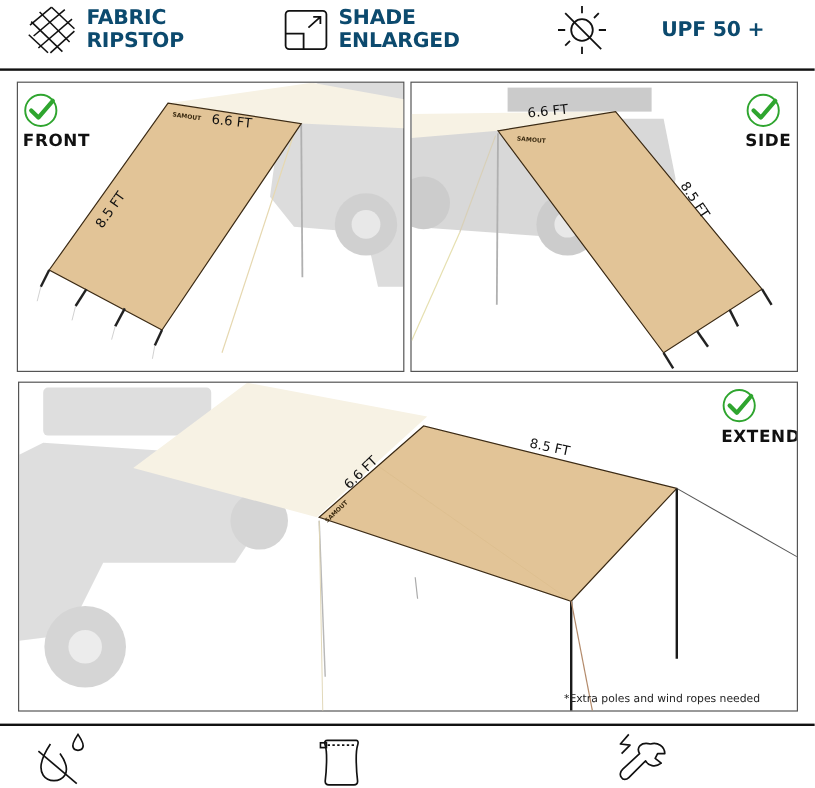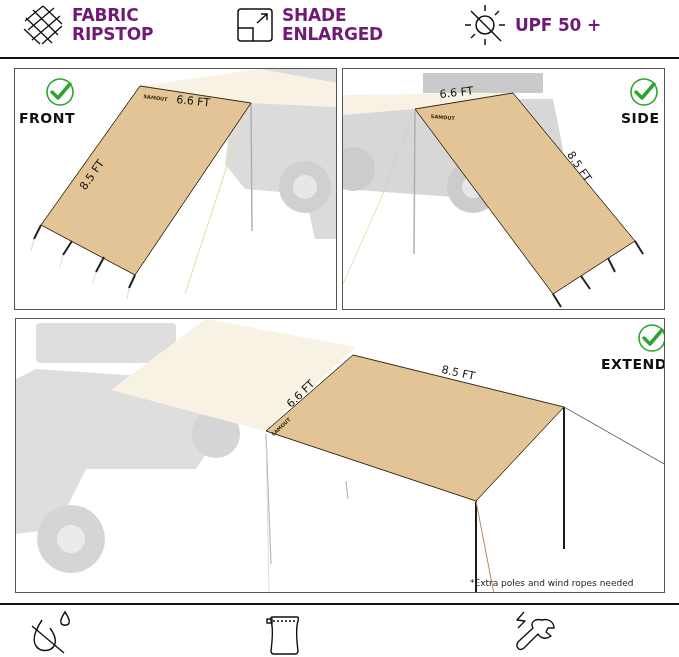--- a/index.html
+++ b/index.html
@@ -1,28 +1,28 @@
 <!DOCTYPE html>
 <html><head>
 <meta charset="utf-8">
 <style>
   html, body { margin:0; padding:0; background:#ffffff; }
   body { width:679px; height:657px; position:relative; overflow:hidden; font-family:"DejaVu Sans", sans-serif; color:#111; }
 
   .feature { position:absolute; display:flex; align-items:center; }
   .feature svg { display:block; }
-  .feature .label { font-family:"DejaVu Sans", sans-serif; font-weight:bold; font-size:17px; line-height:19px; color:#701a75; margin-left:8px; letter-spacing:-0.2px; }
+  .feature .label { font-family:"DejaVu Sans", sans-serif; font-weight:bold; font-size:17px; line-height:19px; color:#0c4a6e; margin-left:8px; letter-spacing:-0.2px; }
   .feature .label span { display:block; }
 
   .divider { position:absolute; left:0; width:679px; height:2px; background:#111; }
 
   .panel { position:absolute; border:1.5px solid #555; background:#fff; overflow:hidden; box-sizing:border-box; }
   .panel svg.scene { position:absolute; left:0; top:0; }
 
-  .badge { position:absolute; display:flex; flex-direction:column; align-items:flex-end; }
+  .badge { position:absolute; display:flex; flex-direction:column; align-items:flex-start; }
   .badge .check { width:30px; height:30px; }
   .badge .blabel { font-family:"DejaVu Sans", sans-serif; font-weight:bold; font-size:14px; color:#111; margin-top:3px; letter-spacing:0.5px; }
 
   .dim { position:absolute; font-family:"DejaVu Sans", sans-serif; font-size:11px; color:#111; white-space:nowrap; transform-origin:left top; }
   .brand { position:absolute; font-family:"DejaVu Sans", sans-serif; font-size:5px; font-weight:bold; color:#3a2a10; white-space:nowrap; transform-origin:left top; }
   .footnote { position:absolute; font-family:"DejaVu Sans", sans-serif; font-size:9px; color:#222; white-space:nowrap; }
 </style>
 </head>
 <body>
 
@@ -50,21 +50,21 @@
     <rect x="2" y="3" width="34" height="32" rx="3" fill="none" stroke="#111" stroke-width="1.5"></rect>
     <path d="M2 22 H17 V35" fill="none" stroke="#111" stroke-width="1.5"></path>
     <path d="M21 17 L31 8 M25 8 H31 V14" fill="none" stroke="#111" stroke-width="1.5"></path>
   </svg>
   <div class="label">
     <span>SHADE</span>
     <span>ENLARGED</span>
   </div>
 </div>
 
-<div class="feature" style="left:463px; top:3px;">
+<div class="feature" style="left:463px; top:3px;gap:36px;">
   <svg width="44" height="44" viewBox="0 0 44 44">
     <g stroke="#111" stroke-width="1.5" fill="none">
       <circle cx="22" cy="22" r="9"></circle>
       <line x1="22" y1="2" x2="22" y2="8"></line>
         <line x1="22" y1="36" x2="22" y2="42"></line>
       <line x1="2" y1="22" x2="8" y2="22"></line>
         <line x1="36" y1="22" x2="42" y2="22"></line>
       <line x1="8" y1="35" x2="12" y2="31"></line>
         <line x1="32" y1="12" x2="36" y2="8"></line>
       <line x1="8" y1="8" x2="38" y2="38"></line>

